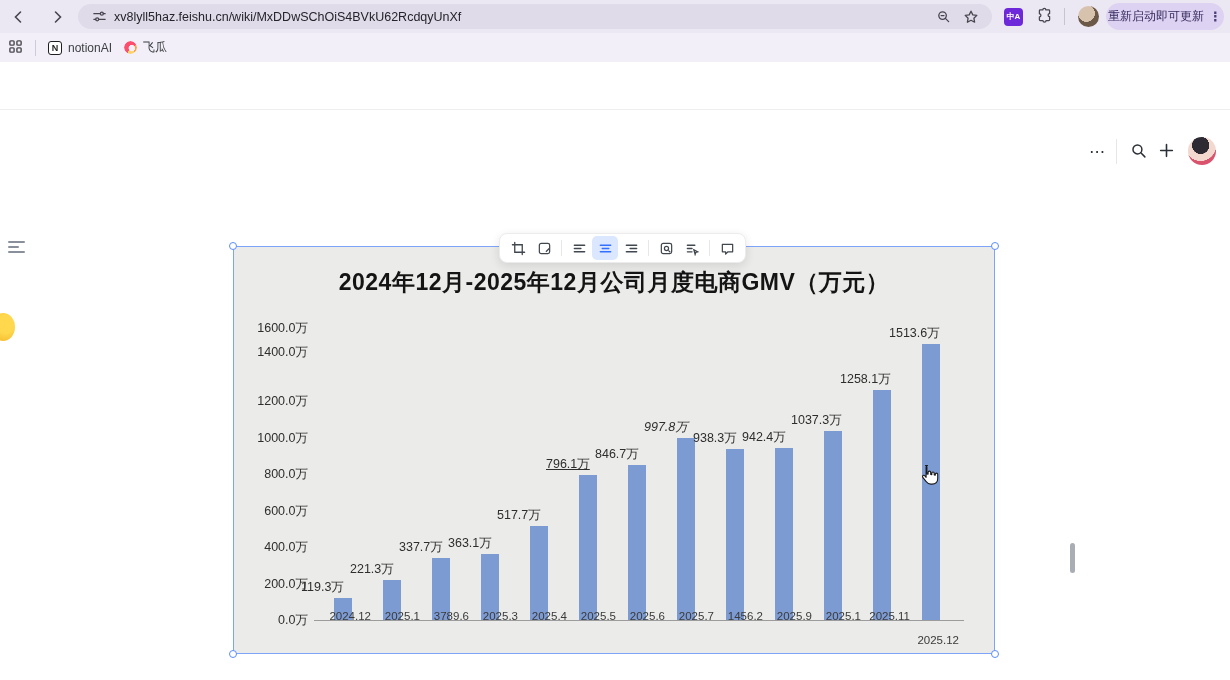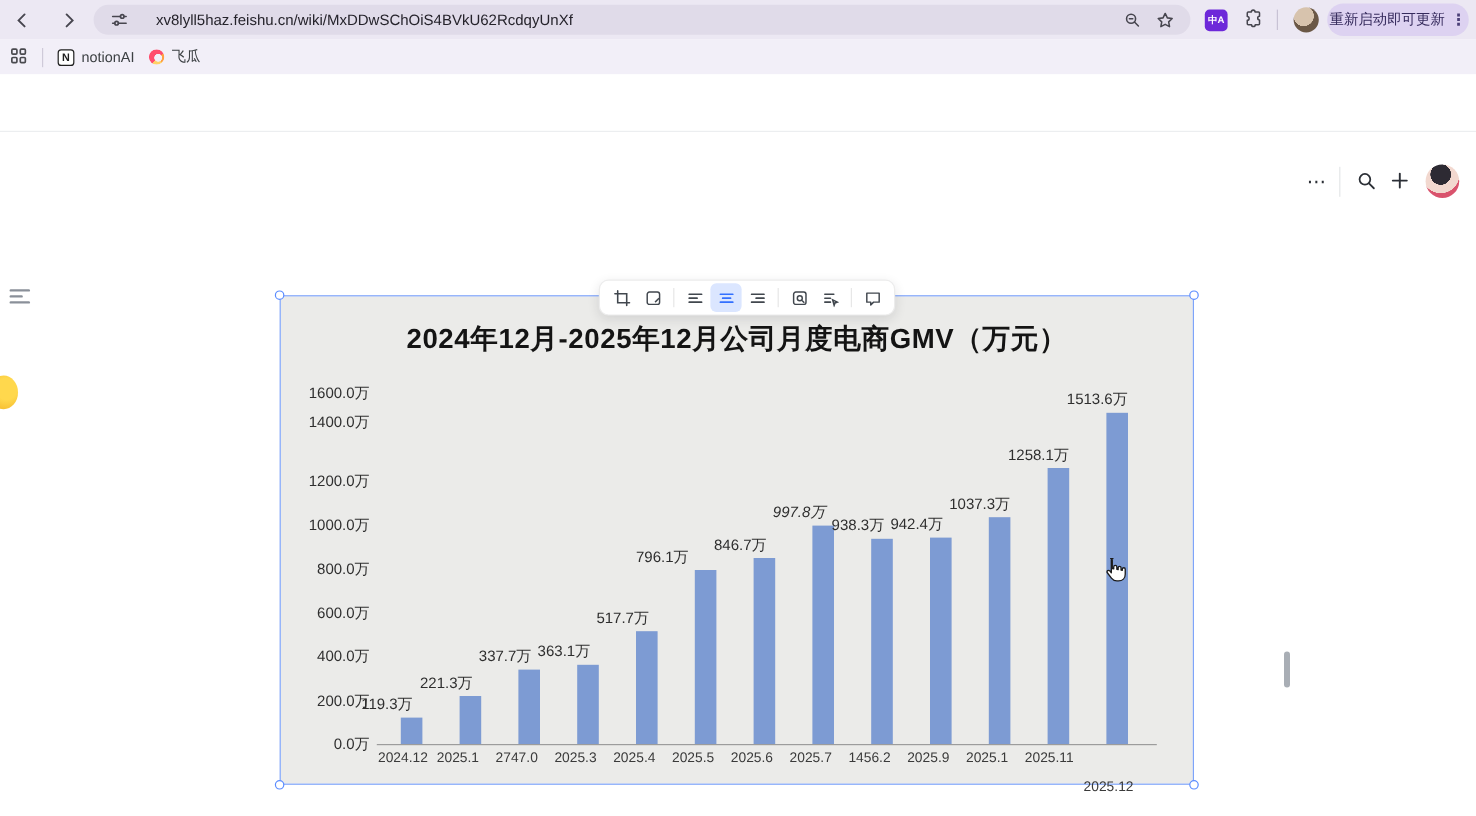--- a/index.html
+++ b/index.html
@@ -6,21 +6,21 @@
   html,body { width:1230px; height:680px; overflow:hidden; }
   body { font-family:"Liberation Sans","DejaVu Sans",sans-serif; background:#fff; position:relative; }
   .abs { position:absolute; }
 
   
   .chrome-bar { left:0; top:0; width:1230px; height:33px; background:#ece8f3; display:flex; align-items:center; }
   .nav-ic { width:28px; height:26px; display:flex; align-items:center; justify-content:center;
             color:#47464f; font-size:16px; border-radius:50%; cursor:pointer; }
   .url-pill { position:absolute; left:78px; top:4px; width:914px; height:25px; background:#e0dbe9;
               border-radius:13px; display:flex; align-items:center; padding:0 10px; }
-  .url-text { font-size:12.5px; color:#25232b; margin-left:20px; flex:1; white-space:nowrap; overflow:hidden; }
+  .url-text { font-size:12.5px; color:#25232b; margin-left:4px; flex:1; white-space:nowrap; overflow:hidden; }
   .pill-ic { width:22px; height:22px; display:flex; align-items:center; justify-content:center; color:#47464f; }
   .ext-badge { position:absolute; left:1004px; top:8px; width:19px; height:18px; background:#6d28d9; border-radius:4px;
                color:#fff; font-size:8px; font-weight:bold; display:flex; align-items:center; justify-content:center; line-height:1; }
   .puzzle { position:absolute; left:1036px; top:7px; color:#47464f; }
   .vdiv-c { position:absolute; left:1064px; top:8px; width:1px; height:17px; background:#c8c2d4; }
   .chrome-avatar { position:absolute; left:1078px; top:6px; width:21px; height:21px; border-radius:50%;
                    background:radial-gradient(circle at 40% 35%, #d7c3ad 0 45%, #6b5846 46% 100%); }
   .update-pill { position:absolute; left:1106px; top:3px; width:118px; height:27px; background:#ddd2f1;
                  border-radius:14px; display:flex; align-items:center; justify-content:center; gap:5px;
                  color:#352a5c; font-size:12px; cursor:pointer; }
@@ -75,21 +75,21 @@
 
   
   .chart-block { position:absolute; left:234px; top:137px; width:760px; height:406px; background:#ebebe9;
                  outline:1.5px solid #7ea4fa; cursor:pointer; }
   .handle { position:absolute; width:8px; height:8px; border-radius:50%; background:#fff; border:1.5px solid #5b8cff; z-index:5; }
   .chart-title { position:absolute; left:0; top:20px; width:100%; text-align:center; font-size:23px; font-weight:bold; color:#141414; letter-spacing:.5px; }
   .ylab { position:absolute; left:0; width:74px; text-align:right; font-size:12.5px; color:#2e2e2e; }
   .axis-line { position:absolute; left:80px; top:373px; width:650px; height:1px; background:#9c9c9c; }
   .bar { position:absolute; }
   .vlab { position:absolute; width:84px; text-align:left; font-size:12.5px; color:#2e2e2e; white-space:nowrap; }
-  .xlab { position:absolute; width:56px; text-align:left; font-size:11.5px; color:#3a3a3a; top:379px; white-space:nowrap; }
+  .xlab { position:absolute; width:56px; text-align:right; font-size:11.5px; color:#3a3a3a; top:363px; white-space:nowrap; }
   .cursor-hand { position:absolute; left:684px; top:216px; z-index:6; }
   .scroll-thumb { position:absolute; right:3px; top:433px; width:5px; height:30px; background:#a9aeb5; border-radius:3px; }
 </style>
 </head>
 <body>
 
 <div class="abs chrome-bar">
   <div class="nav-ic" style="margin-left:4px">
     <svg width="16" height="16" viewBox="0 0 16 16">
         <path d="M10.5 3 5.5 8l5 5" stroke="#47464f" stroke-width="1.6" fill="none" stroke-linecap="round"></path>
@@ -309,29 +309,29 @@
         <div class="ylab" style="top: 73px;">1600.0万</div>
         <div class="axis-line"></div>
         <div class="bar" style="left: 100px; top: 351.228px; width: 18px; height: 21.7722px; background: rgb(125, 155, 211);"></div>
         <div class="vlab" style="left: 67px; top: 332.228px;">119.3万</div>
         <div class="xlab" style="left: 81px;">2024.12</div>
         <div class="bar" style="left: 149px; top: 332.613px; width: 18px; height: 40.3873px; background: rgb(125, 155, 211);"></div>
         <div class="vlab" style="left: 116px; top: 313.613px;">221.3万</div>
         <div class="xlab" style="left: 130px;">2025.1</div>
         <div class="bar" style="left: 198px; top: 311.37px; width: 18px; height: 61.6302px; background: rgb(125, 155, 211);"></div>
         <div class="vlab" style="left: 165px; top: 292.37px;">337.7万</div>
-        <div class="xlab" style="left: 179px;">2747.0</div>
+        <div class="xlab" style="left: 179px;">3789.6</div>
         <div class="bar" style="left: 247px; top: 306.734px; width: 18px; height: 66.2657px; background: rgb(125, 155, 211);"></div>
         <div class="vlab" style="left: 214px; top: 287.734px;">363.1万</div>
         <div class="xlab" style="left: 228px;">2025.3</div>
         <div class="bar" style="left: 296px; top: 278.52px; width: 18px; height: 94.4803px; background: rgb(125, 155, 211);"></div>
         <div class="vlab" style="left: 263px; top: 259.52px;">517.7万</div>
         <div class="xlab" style="left: 277px;">2025.4</div>
         <div class="bar" style="left: 345px; top: 227.712px; width: 18px; height: 145.288px; background: rgb(125, 155, 211);"></div>
-        <div class="vlab" style="left: 296px; top: 208.712px;">796.1万</div>
+        <div class="vlab" style="left: 312px; top: 208.712px; text-decoration: underline;">796.1万</div>
         <div class="xlab" style="left: 326px;">2025.5</div>
         <div class="bar" style="left: 394px; top: 218.477px; width: 18px; height: 154.523px; background: rgb(125, 155, 211);"></div>
         <div class="vlab" style="left: 361px; top: 199.477px;">846.7万</div>
         <div class="xlab" style="left: 375px;">2025.6</div>
         <div class="bar" style="left: 443px; top: 190.901px; width: 18px; height: 182.099px; background: rgb(125, 155, 211);"></div>
         <div class="vlab" style="left: 410px; top: 171.901px; font-style: italic;">997.8万</div>
         <div class="xlab" style="left: 424px;">2025.7</div>
         <div class="bar" style="left: 492px; top: 201.76px; width: 18px; height: 171.24px; background: rgb(125, 155, 211);"></div>
         <div class="vlab" style="left: 459px; top: 182.76px;">938.3万</div>
         <div class="xlab" style="left: 473px;">1456.2</div>

